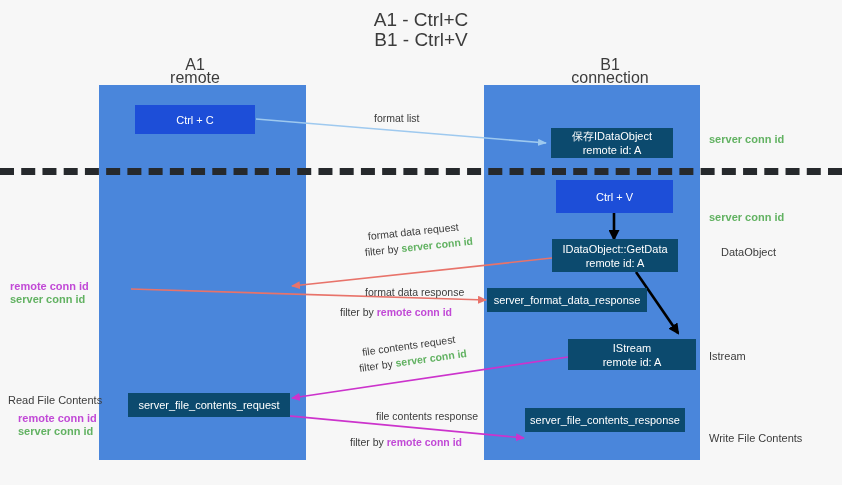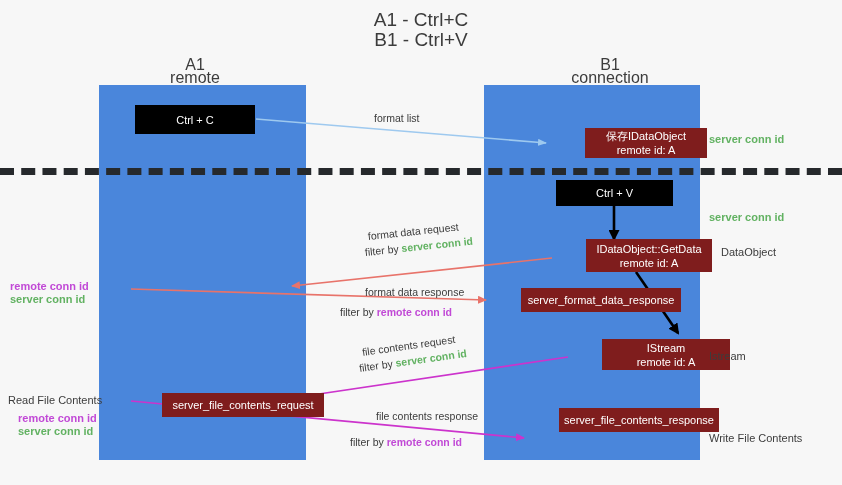--- a/index.html
+++ b/index.html
@@ -54,22 +54,22 @@
     flex-direction: column;
     align-items: center;
     justify-content: center;
     color: #ffffff;
     font-size: 11px;
     line-height: 14px;
     text-align: center;
     box-sizing: border-box;
     white-space: pre-line;
   }
-  .box.green { background: #000000; }
-  .box.orange { background: #7f1d1d; margin-left: 34px; }
+  .box.green { background: #1d4ed8; }
+  .box.orange { background: #0c4a6e; }
 
   
   #wires {
     position: absolute;
     left: 0;
     top: 0;
     width: 842px;
     height: 485px;
     pointer-events: none;
   }
@@ -162,21 +162,21 @@
     <line x1="131" y1="401" x2="524" y2="438" stroke="#cc33cc" stroke-width="1.7" marker-end="url(#ah-magenta)"></line>
   </svg>
 
   <div class="dashed-sep"></div>
 
   <div class="box green" style="left:135px; top:105px; width:120px; height:29px;">Ctrl + C</div>
 
   <div class="box orange" style="left:551px; top:128px; width:122px; height:30px;">保存IDataObject
 remote id: A</div>
 
-  <div class="box green" style="left:556px; top:180px; width:117px; height:26px;">Ctrl + V</div>
+  <div class="box green" style="left:556px; top:180px; width:117px; height:33px;">Ctrl + V</div>
 
   <div class="box orange" style="left:552px; top:239px; width:126px; height:33px;">IDataObject::GetData
 remote id: A</div>
 
   <div class="box orange" style="left:568px; top:339px; width:128px; height:31px;">IStream
 remote id: A</div>
 
 
   <div class="box orange" style="left:487px; top:288px; width:160px; height:24px;">server_format_data_response</div>
 

